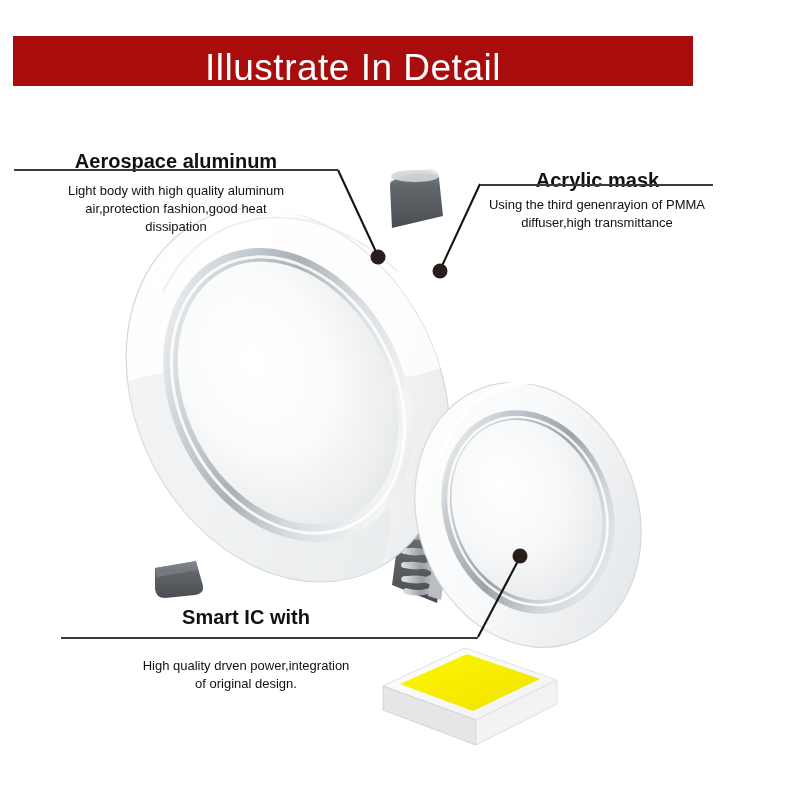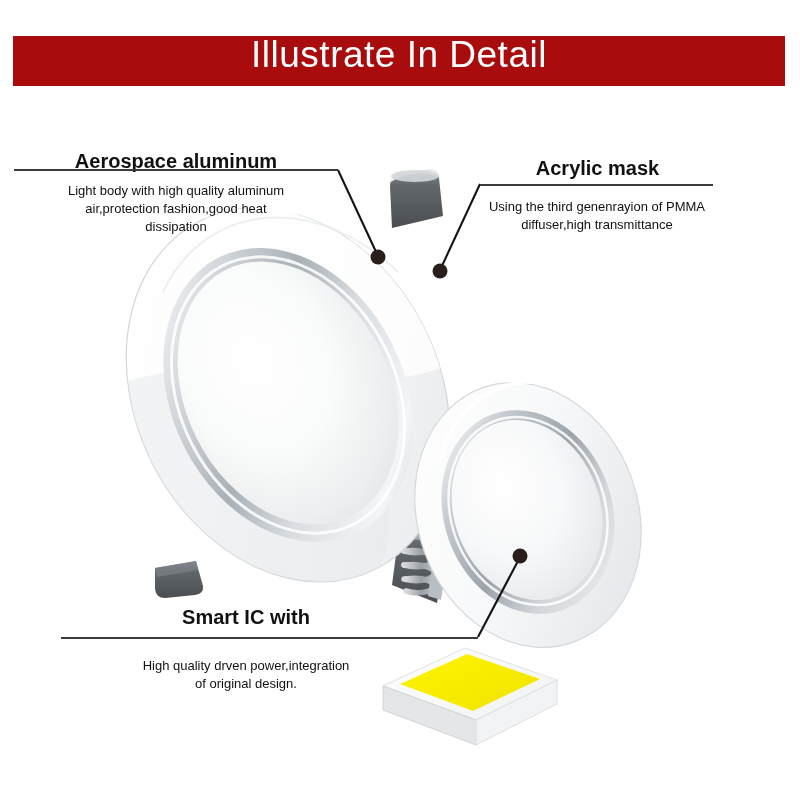--- a/index.html
+++ b/index.html
@@ -17,25 +17,25 @@
     height: 800px;
     background: #ffffff;
     overflow: hidden;
   }
 
   
   .banner {
     position: absolute;
     left: 13px;
     top: 36px;
-    width: 772px;
+    width: 680px;
     height: 50px;
     background: #a80c0c;
     display: flex;
-    align-items: flex-start;
+    align-items: flex-end;
     justify-content: center;
   }
   .banner-title {
     color: #ffffff;
     font-size: 37px;
     font-weight: 400;
     letter-spacing: 0.5px;
     line-height: 1;
     font-family: "Liberation Sans", sans-serif;
     white-space: nowrap;
@@ -62,23 +62,23 @@
     text-align: center;
     line-height: 1.38;
   }
   .callout-body div { white-space: nowrap; }
 
   
   #callout-aerospace { left: 0px; top: 150px; width: 352px; }
   #callout-aerospace .callout-title { width: 352px; }
   #callout-aerospace .callout-body { margin-top: 9px; width: 352px; }
 
-  #callout-acrylic { left: 455px; top: 157px; width: 285px; }
+  #callout-acrylic { left: 455px; top: 169px; width: 285px; }
   #callout-acrylic .callout-title { width: 285px; }
-  #callout-acrylic .callout-body { margin-top: 18px; width: 300px; margin-left:-8px; }
+  #callout-acrylic .callout-body { margin-top: 4px; width: 300px; margin-left:-8px; }
 
   #callout-smartic { left: 46px; top: 606px; width: 400px; }
   #callout-smartic .callout-title { width: 400px; }
   #callout-smartic .callout-body { margin-top: 28px; width: 400px; }
 
   
   #rule-aerospace { left: 14px; top: 169px; width: 324px; }
   #rule-acrylic   { left: 480px; top: 184px; width: 233px; }
   #rule-smartic   { left: 61px;  top: 637px; width: 417px; }
 

